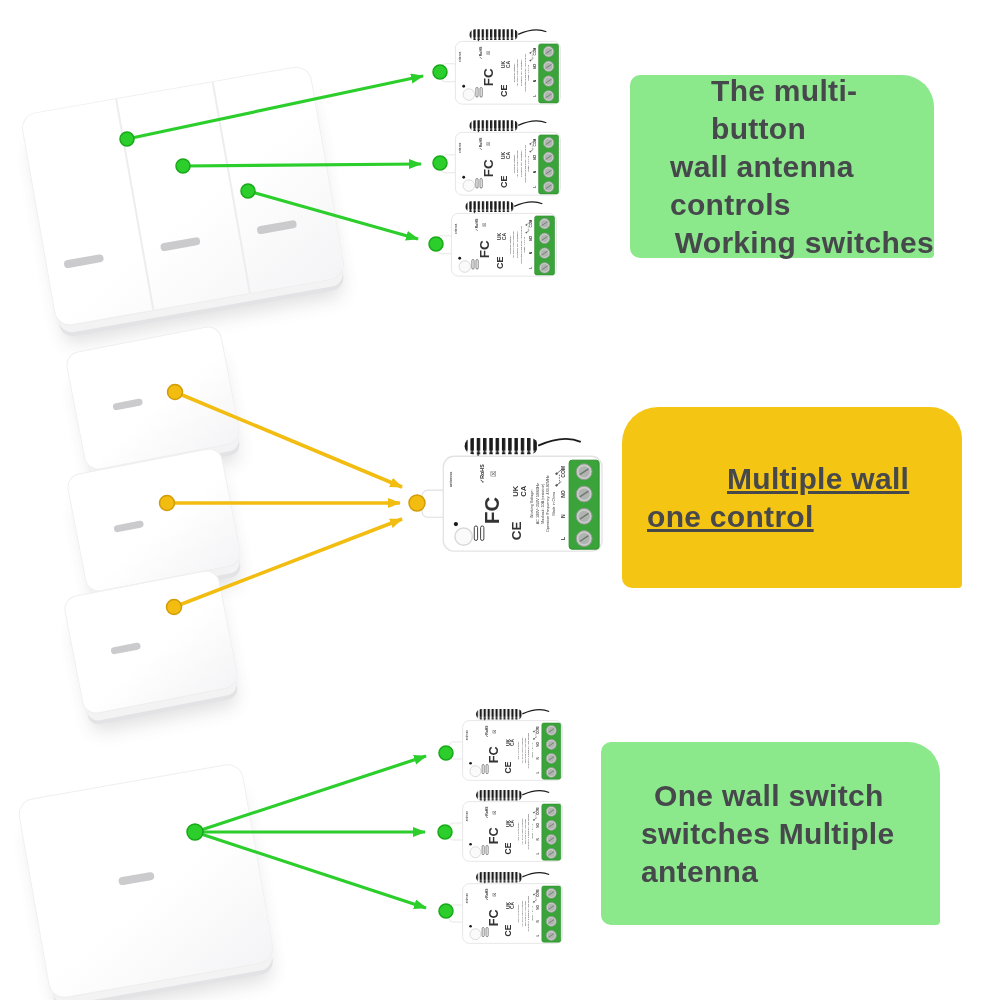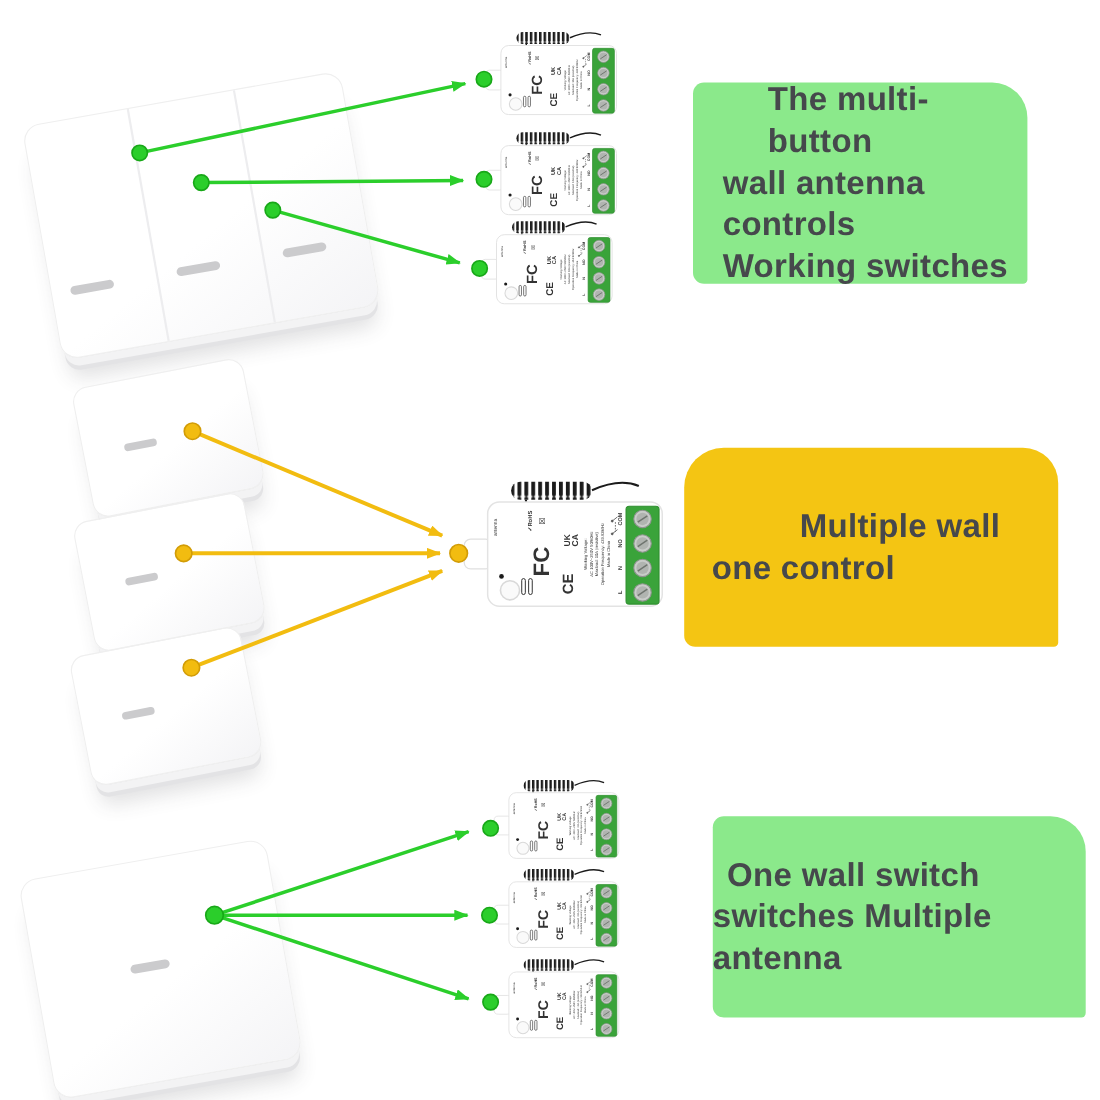--- a/index.html
+++ b/index.html
@@ -4,24 +4,24 @@
 <style>
   html,body{margin:0;padding:0;background:#ffffff;}
   #canvas{position:relative;width:1000px;height:1000px;background:#ffffff;overflow:hidden;
           font-family:"Liberation Sans", sans-serif;}
 
   
   .cap{position:absolute;display:flex;flex-direction:column;justify-content:center;
        box-sizing:border-box;font-weight:bold;font-size:30px;line-height:38px;
        color:var(--text-dark);letter-spacing:.3px;}
   .cap-green{background:var(--caption-green);border-radius:10px 32px 4px 10px;}
-  .cap-yellow{background:var(--caption-yellow);border-radius:36px 32px 4px 10px;}
-  #cap-top{left:630px;top:75px;width:304px;height:183px;padding-left:27px;}
+  .cap-yellow{background:var(--caption-yellow);border-radius:36px 32px 4px 10px;text-decoration:underline;}
+  #cap-top{left:630px;top:75px;width:304px;height:183px;padding-left:40px;align-items:flex-end;}
   #cap-mid{left:622px;top:407px;width:340px;height:181px;padding-left:25px;}
-  #cap-bot{left:648px;top:742px;width:339px;height:183px;}
+  #cap-bot{left:601px;top:742px;width:339px;height:183px;padding-left:40px;}
   #cap-top .l1{margin-left:41px;} #cap-mid .l1{margin-left:80px;} #cap-bot .l1{margin-left:13px;}
 
   
   .sw{position:absolute;background:linear-gradient(150deg,#ffffff 55%,#f4f4f6);
       border:1px solid #efefef;border-radius:16px;
       box-shadow:0 10px 0 -3px #f3f3f4, 0 14px 0 -3px #e3e3e5, 0 24px 18px -6px rgba(60,60,70,.16);}
   .sw-3g{left:36px;top:88px;width:292px;height:214px;transform:rotate(-10deg);display:flex;}
   .panel{flex:1;position:relative;border-right:2px solid #ededef;}
   .panel:last-child{border-right:none;}
   .bar{position:absolute;background:#cbcbcd;border-radius:4px;}

